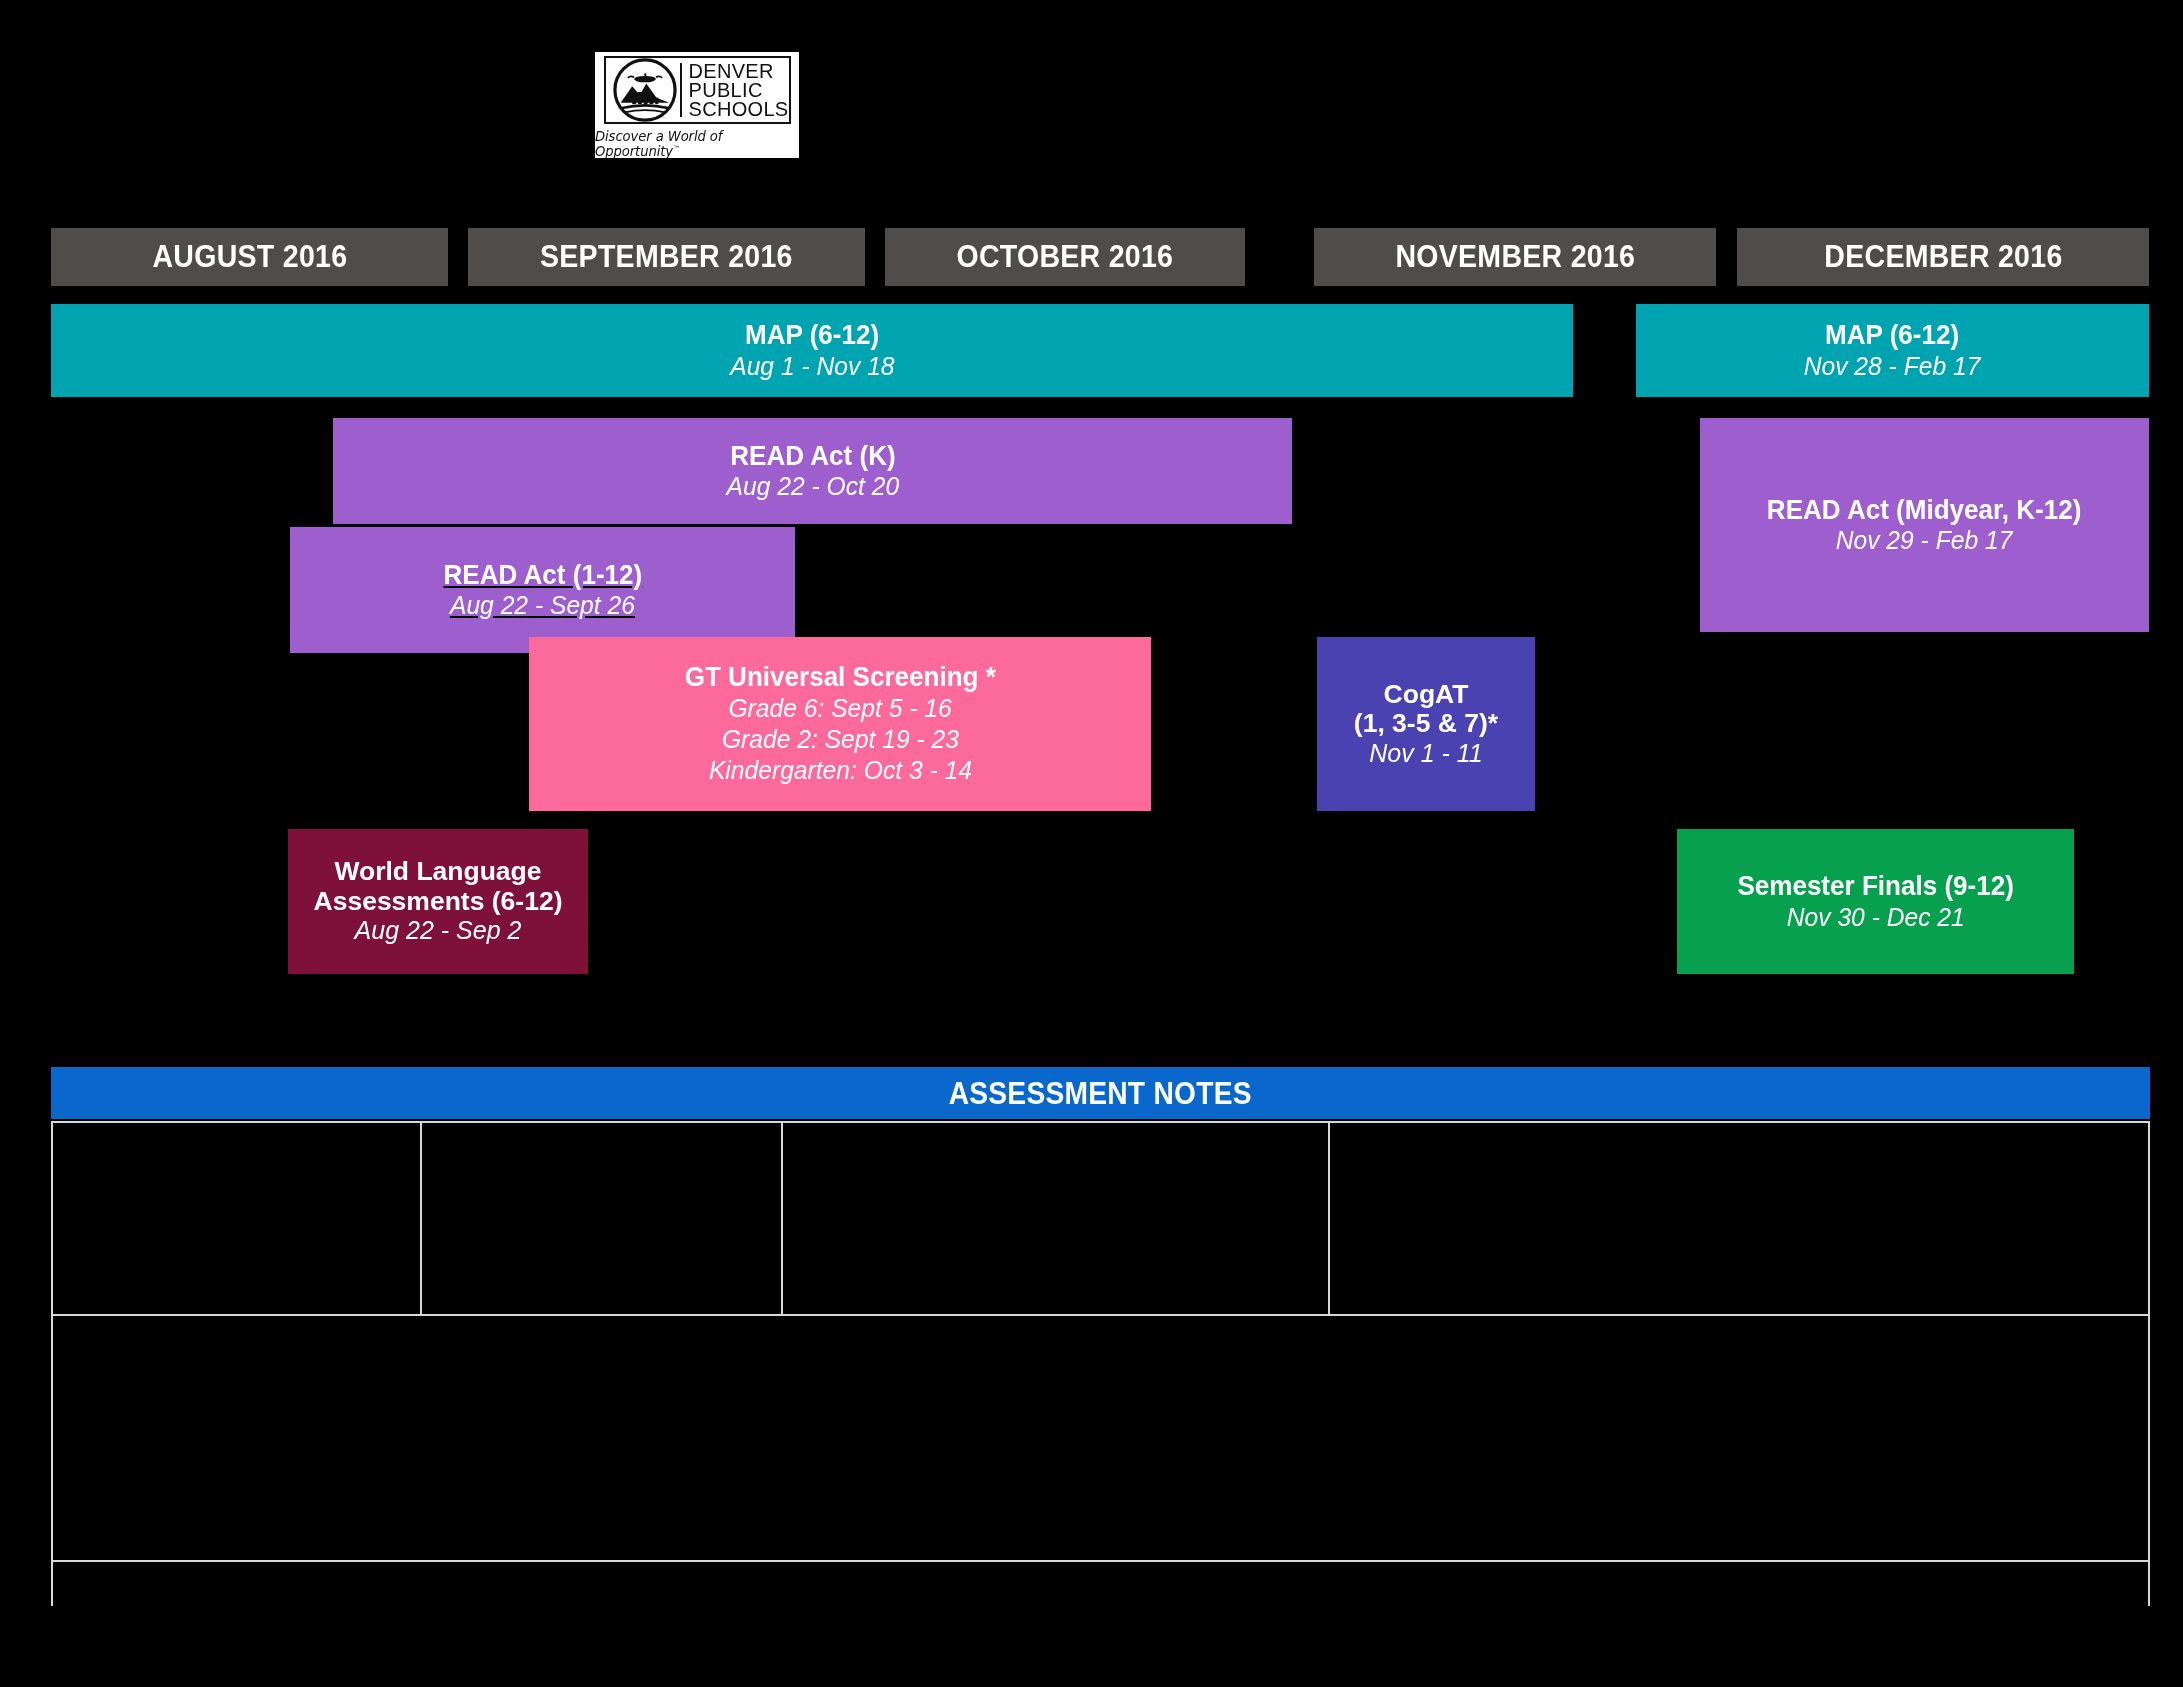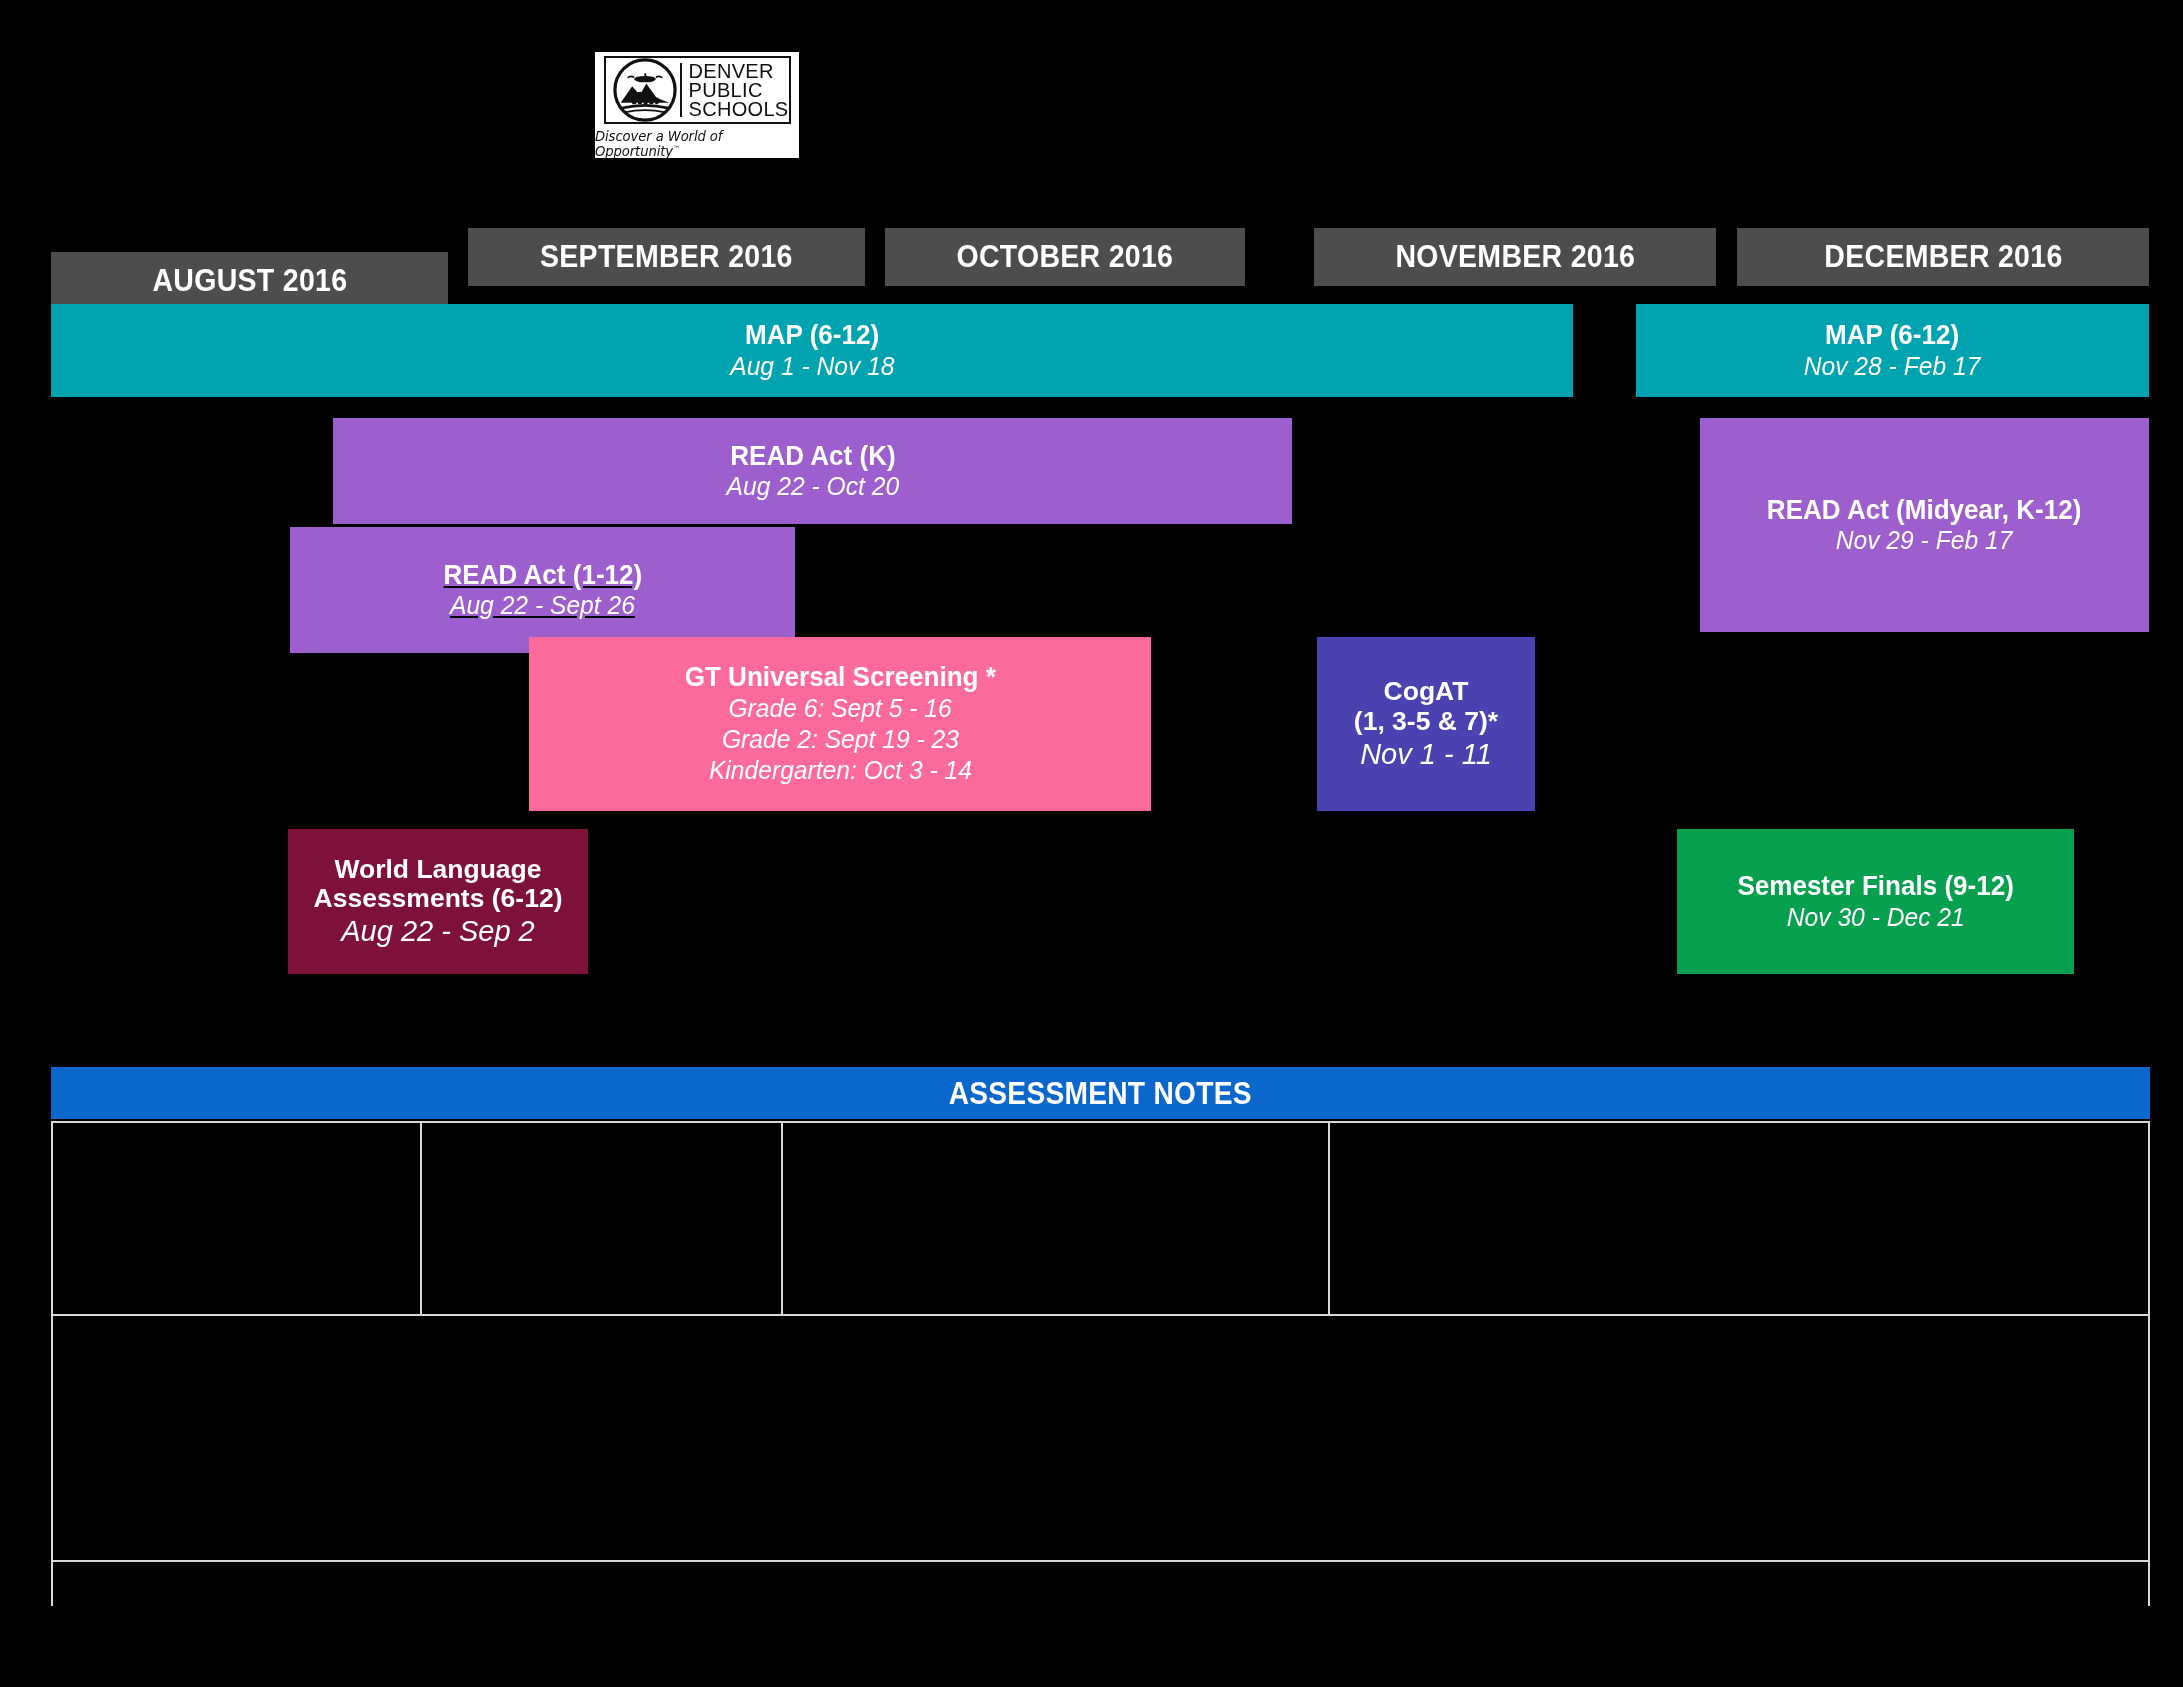--- a/index.html
+++ b/index.html
@@ -71,21 +71,21 @@
     transform: scaleX(0.93); display:block;
   }
   .bar .sub {
     font-family: "Liberation Sans Narrow", "Liberation Sans", sans-serif;
     font-style: italic; color: #ffffff;
     font-size: 26.5px; line-height: 1.18;
     transform: scaleX(0.93); display:block;
   }
   .bar.wide .ttl, .bar.wide .sub { transform: none; }
   .bar.wide .ttl { font-size: 26.5px; }
-  .bar.wide .sub { font-size: 29px; }
+  .bar.wide .sub { font-size: 25px; }
 
   
   .notes-header {
     position: absolute; left: 51px; top: 1067px;
     width: 2099px; height: 52px;
     background: #0a68cc;
     display: flex; align-items: center; justify-content: center;
   }
   .notes-header span {
     font-family: "Liberation Sans Narrow", "Liberation Sans", sans-serif;
@@ -131,21 +131,21 @@
       <div class="logo-rule"></div>
       <div class="logo-words">
         <span>DENVER</span>
         <span>PUBLIC</span>
         <span>SCHOOLS</span>
       </div>
     </div>
     <div class="logo-tag"><span>Discover a World of Opportunity</span><sup>™</sup></div>
   </div>
 
-  <div class="month" style="left:51px; width:397px;margin-top:24px;">
+  <div class="month" style="left:51px; width:397px;">
     <span>AUGUST 2016</span>
   </div>
   <div class="month" style="left:468px; width:397px;">
     <span>SEPTEMBER 2016</span>
   </div>
   <div class="month" style="left:885px; width:360px;">
     <span>OCTOBER 2016</span>
   </div>
   <div class="month" style="left:1314px; width:402px;">
     <span>NOVEMBER 2016</span>

